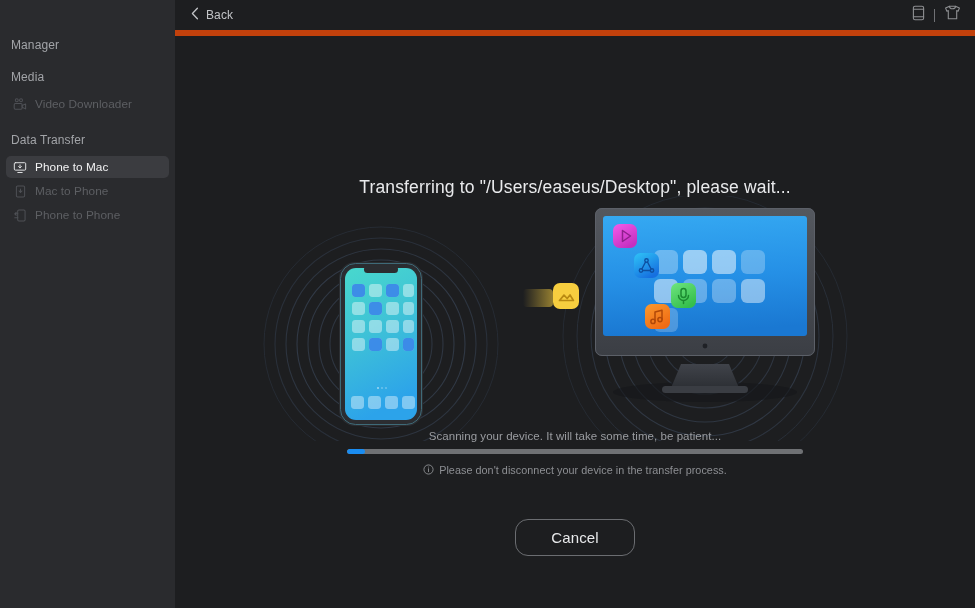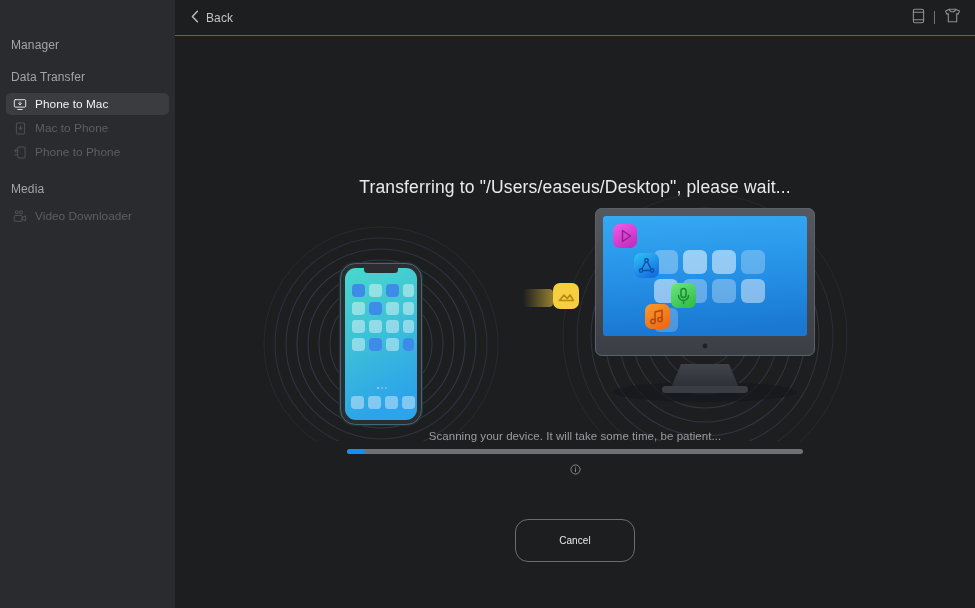--- a/index.html
+++ b/index.html
@@ -80,21 +80,21 @@
     height: 608px;
     background: #1d1e20;
     position: relative;
     display: flex;
     flex-direction: column;
   }
 
   #topbar {
     height: 36px;
     flex: 0 0 36px;
-    border-bottom: 1px solid #c2410c;
+    border-bottom: 6px solid #c2410c;
     display: flex;
     align-items: center;
     padding: 0 14px 0 12px;
     position: relative;
   }
 
   #back-btn {
     display: flex;
     align-items: center;
     gap: 7px;
@@ -188,95 +188,95 @@
     color: #8d8f93;
     letter-spacing: .05px;
   }
 
   #cancel-btn {
     position: absolute;
     top: 483px;
     left: 50%;
     transform: translateX(-50%);
     width: 120px;
-    height: 43px;
+    height: 37px;
     border: 1px solid #6b6d71;
     border-radius: 13px;
     background: transparent;
     color: #e8e9eb;
-    font-size: 10px;
+    font-size: 15px;
     font-family: "Liberation Sans", sans-serif;
     cursor: pointer;
     letter-spacing: .1px;
     display: flex;
     align-items: center;
     justify-content: center;
   }
 </style>
 </head>
 <body>
 
 <div id="app">
 
   <nav id="sidebar">
 
     <div class="sb-section">
       <div class="sb-section-label">Manager</div>
 
-    </div>
-
-    <div class="sb-section gap-md">
-      <div class="sb-section-label">Data Transfer</div>
-
-      <div class="sb-item selected">
-        <span class="sb-icon">
-          <svg width="14" height="13" viewBox="0 0 16 14" fill="none" stroke="#e6e7e8" stroke-width="1.1" stroke-linecap="round" stroke-linejoin="round">
-            <rect x="1.5" y="1.5" width="13" height="8.5" rx="1.2"></rect>
-            <path d="M5.5 12.7h5"></path>
-            <path d="M8 4v3.3M6.4 5.9 8 7.5l1.6-1.6"></path>
-          </svg>
-        </span>
-        <span class="sb-label">Phone to Mac</span>
-      </div>
-
-      <div class="sb-item disabled">
-        <span class="sb-icon">
-          <svg width="11" height="13" viewBox="0 0 12 14" fill="none" stroke="#4e5055" stroke-width="1.1" stroke-linecap="round" stroke-linejoin="round">
-            <rect x="1.5" y="1" width="9" height="12" rx="1.4"></rect>
-            <path d="M6 4.2v4M4.4 6.4 6 8l1.6-1.6"></path>
-          </svg>
-        </span>
-        <span class="sb-label">Mac to Phone</span>
-      </div>
-
-      <div class="sb-item disabled">
-        <span class="sb-icon">
-          <svg width="12" height="13" viewBox="0 0 13 14" fill="none" stroke="#4e5055" stroke-width="1.1" stroke-linecap="round" stroke-linejoin="round">
-            <rect x="4" y="1" width="8" height="12" rx="1.3"></rect>
-            <path d="M0.8 5.2h3.4M2.4 3.6 0.8 5.2l1.6 1.6"></path>
-            <path d="M0.8 9.4h3.4"></path>
-          </svg>
-        </span>
-        <span class="sb-label">Phone to Phone</span>
-      </div>
     </div>
 
     <div class="sb-section">
       <div class="sb-section-label">Media</div>
 
       <div class="sb-item disabled">
         <span class="sb-icon">
           <svg width="14" height="12" viewBox="0 0 15 13" fill="none" stroke="#4e5055" stroke-width="1.1" stroke-linecap="round" stroke-linejoin="round">
             <circle cx="4" cy="2.4" r="1.6"></circle>
               <circle cx="8.6" cy="2.4" r="1.6"></circle>
             <rect x="1.2" y="6" width="8.6" height="6.2" rx="1.3"></rect>
             <path d="M9.8 8.2 13.6 6.4v5.4L9.8 10.1z"></path>
           </svg>
         </span>
         <span class="sb-label">Video Downloader</span>
+      </div>
+    </div>
+
+    <div class="sb-section gap-md">
+      <div class="sb-section-label">Data Transfer</div>
+
+      <div class="sb-item selected">
+        <span class="sb-icon">
+          <svg width="14" height="13" viewBox="0 0 16 14" fill="none" stroke="#e6e7e8" stroke-width="1.1" stroke-linecap="round" stroke-linejoin="round">
+            <rect x="1.5" y="1.5" width="13" height="8.5" rx="1.2"></rect>
+            <path d="M5.5 12.7h5"></path>
+            <path d="M8 4v3.3M6.4 5.9 8 7.5l1.6-1.6"></path>
+          </svg>
+        </span>
+        <span class="sb-label">Phone to Mac</span>
+      </div>
+
+      <div class="sb-item disabled">
+        <span class="sb-icon">
+          <svg width="11" height="13" viewBox="0 0 12 14" fill="none" stroke="#4e5055" stroke-width="1.1" stroke-linecap="round" stroke-linejoin="round">
+            <rect x="1.5" y="1" width="9" height="12" rx="1.4"></rect>
+            <path d="M6 4.2v4M4.4 6.4 6 8l1.6-1.6"></path>
+          </svg>
+        </span>
+        <span class="sb-label">Mac to Phone</span>
+      </div>
+
+      <div class="sb-item disabled">
+        <span class="sb-icon">
+          <svg width="12" height="13" viewBox="0 0 13 14" fill="none" stroke="#4e5055" stroke-width="1.1" stroke-linecap="round" stroke-linejoin="round">
+            <rect x="4" y="1" width="8" height="12" rx="1.3"></rect>
+            <path d="M0.8 5.2h3.4M2.4 3.6 0.8 5.2l1.6 1.6"></path>
+            <path d="M0.8 9.4h3.4"></path>
+          </svg>
+        </span>
+        <span class="sb-label">Phone to Phone</span>
       </div>
     </div>
   </nav>
 
   <div id="main">
 
     <div id="topbar">
       <div id="back-btn">
         <span>
           <svg width="8" height="13" viewBox="0 0 8 13" fill="none" stroke="#c2c4c7" stroke-width="1.3" stroke-linecap="round" stroke-linejoin="round">
@@ -503,20 +503,21 @@
         </div>
 
         <div id="hint-row">
           <span>
             <svg width="11" height="11" viewBox="0 0 12 12" fill="none" stroke="#8d8f93" stroke-width="1">
               <circle cx="6" cy="6" r="5"></circle>
               <path d="M6 5.2v3.2" stroke-linecap="round"></path>
               <circle cx="6" cy="3.4" r="0.55" fill="#8d8f93" stroke="none"></circle>
             </svg>
           </span>
+          <span id="hint-text">Please don't disconnect your device in the transfer process.</span>
         </div>
       </div>
 
       <button id="cancel-btn">Cancel</button>
 
     </div>
   </div>
 </div>
 
 </body></html>

